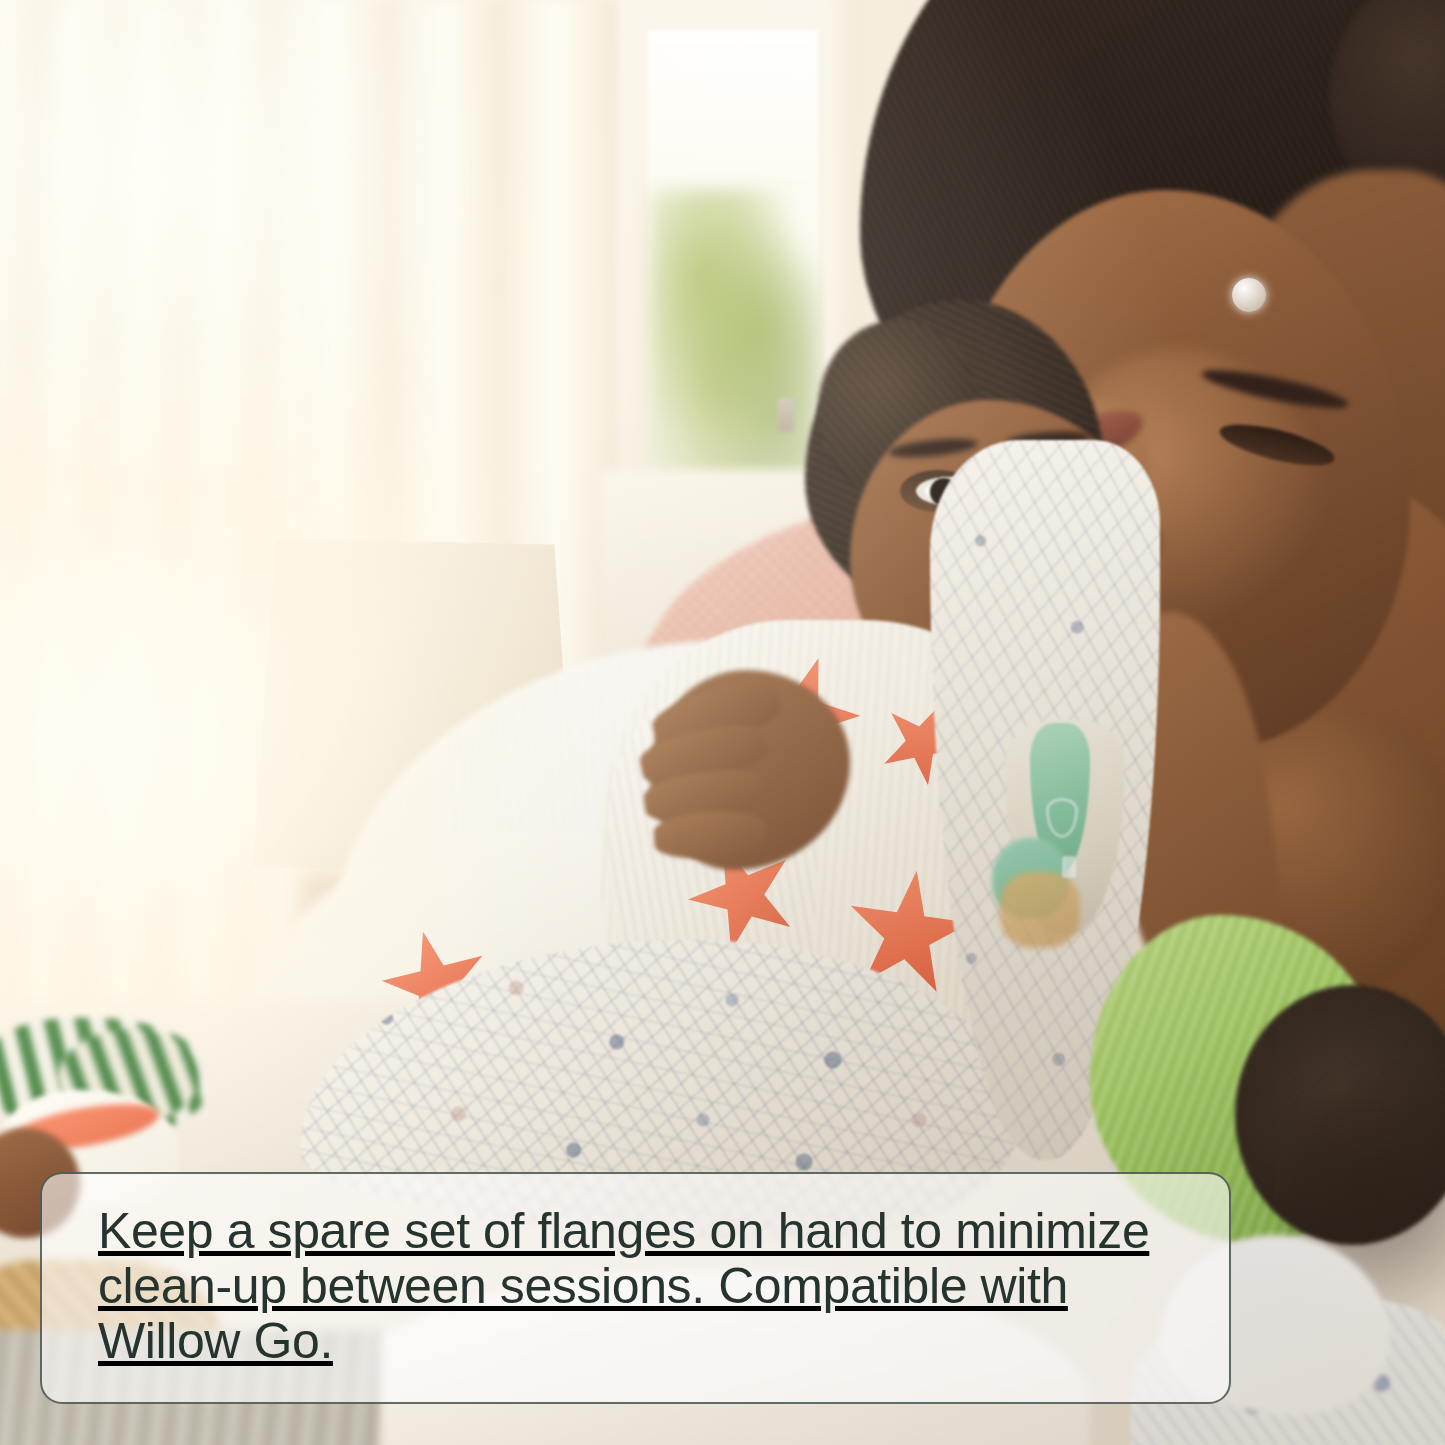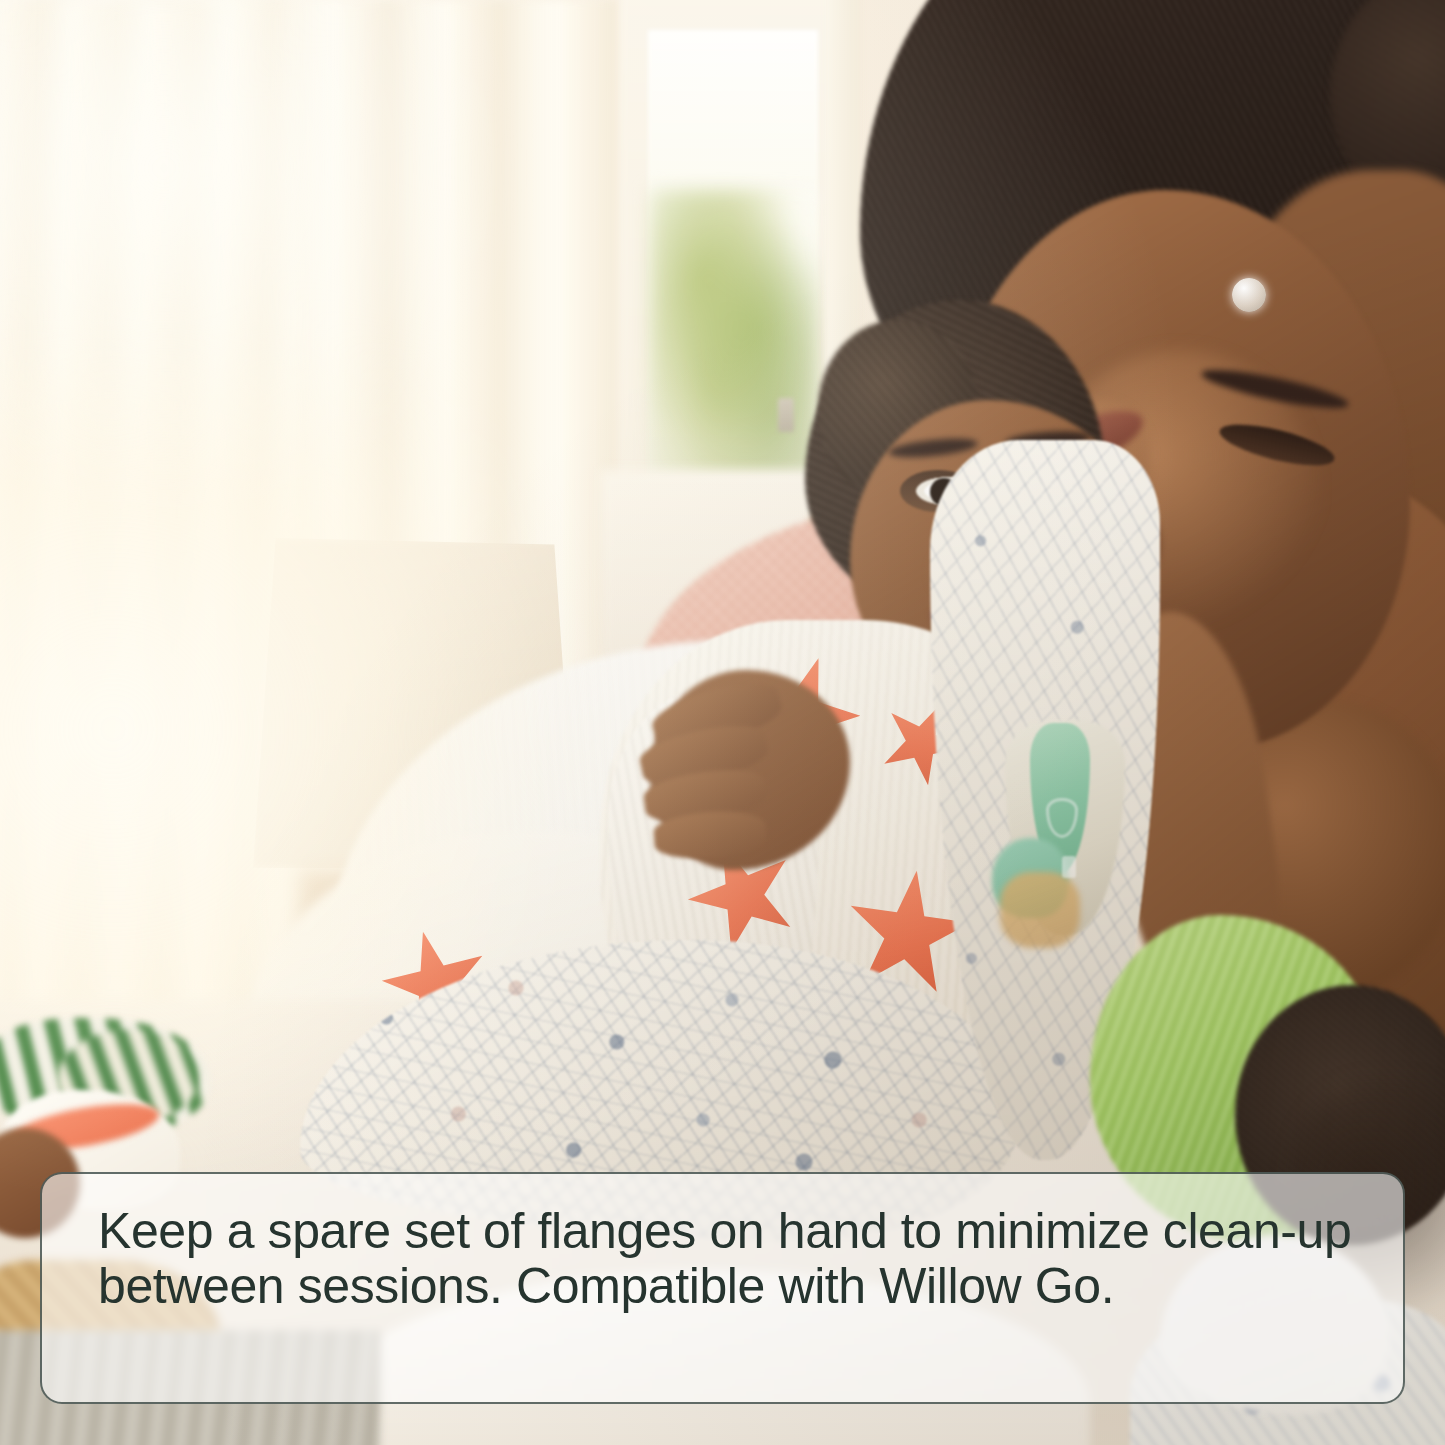--- a/index.html
+++ b/index.html
@@ -502,28 +502,29 @@
     background:
       radial-gradient(ellipse at 18% 30%,rgba(255,250,235,.40) 0%,rgba(255,250,235,0) 55%),
       radial-gradient(ellipse at 85% 85%,rgba(60,40,26,.14) 0%,rgba(60,40,26,0) 60%);
     pointer-events:none;
   }
 
   
   .caption-box{
     position:absolute;
     left:40px;top:1172px;
-    width:1365px;height:232px;
+    width:1191px;height:232px;
     box-sizing:border-box;
     border:2px solid rgba(38,52,48,.72);
     border-radius:22px;
     background:rgba(255,255,255,.60);
     backdrop-filter:blur(2px);
     -webkit-backdrop-filter:blur(2px);
     padding:30px 42px 12px 56px;
+    text-decoration:underline;
   }
   .caption-text{
     margin:0;
     font-family:"Liberation Sans",sans-serif;
     font-size:50px;
     line-height:55px;
     letter-spacing:-.4px;
     color:#26342f;
     font-weight:400;
     white-space:pre-line;

